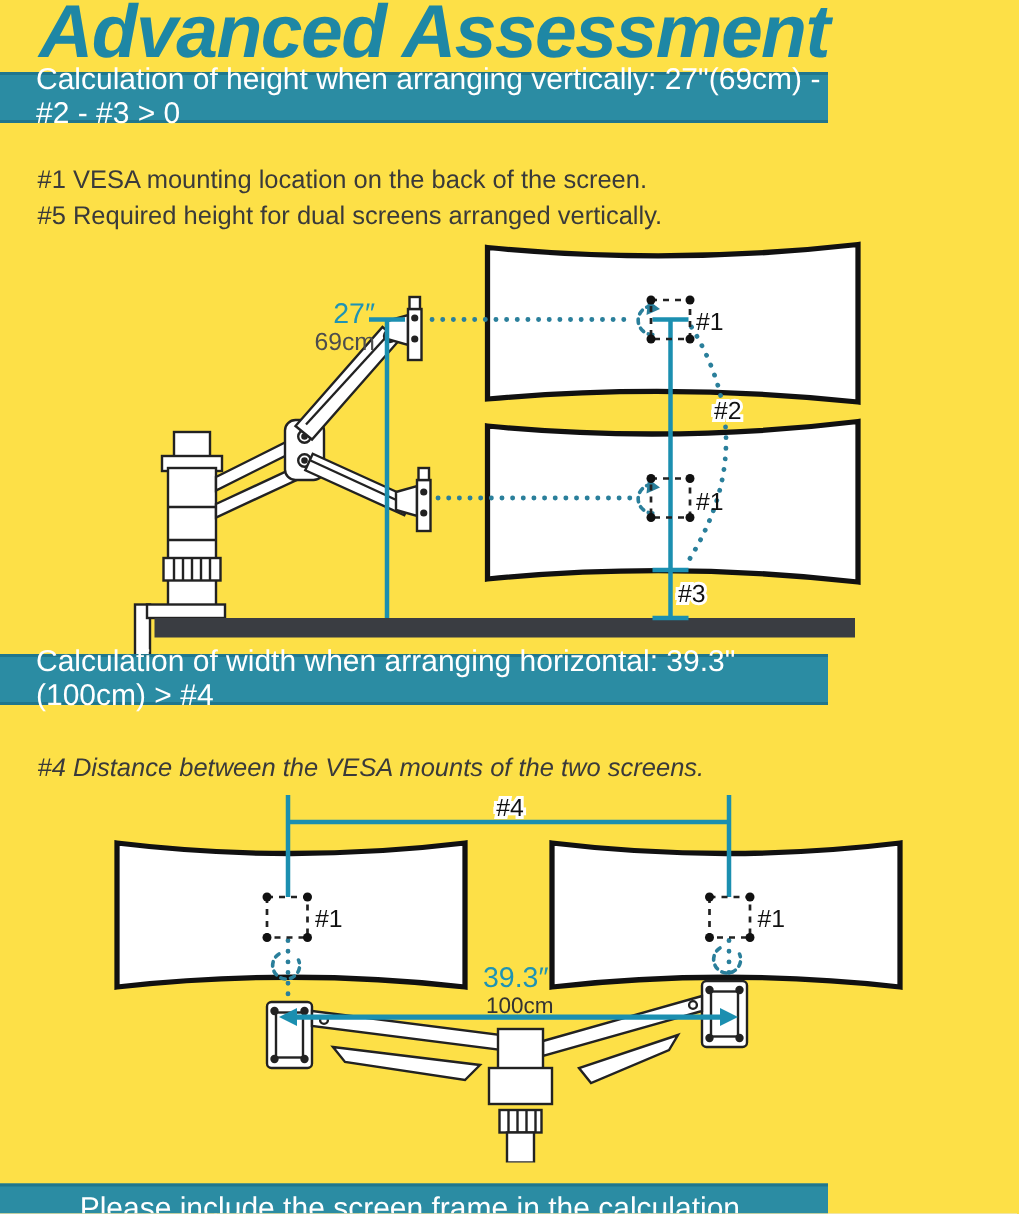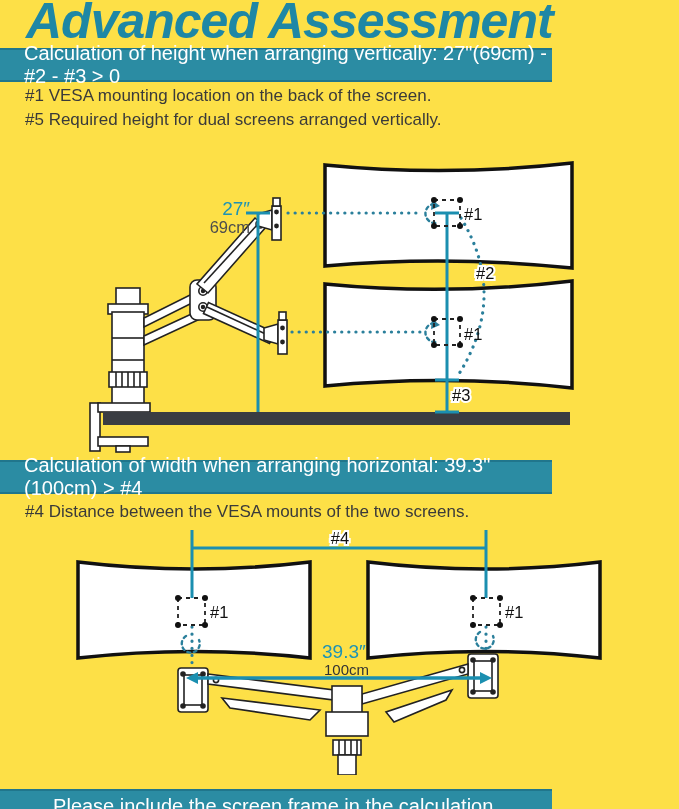--- a/index.html
+++ b/index.html
@@ -13,27 +13,27 @@
     font-size:50px;line-height:54px;font-weight:bold;font-style:italic;
     letter-spacing:-1px;color:#1e87a5;white-space:nowrap;
   }
   .banner{
     position:absolute;left:0;width:552px;height:34px;
     background:#2b8ca3;border-top:2px solid #20768c;border-bottom:2px solid #20768c;
     box-sizing:border-box;display:flex;align-items:center;
     color:#ffffff;font-size:20px;padding-left:24px;
   }
   .banner.b1{top:48px;}
-  .banner.b2{top:460px;padding-left:24px;}
+  .banner.b2{top:436px;padding-left:24px;}
   .banner.footer{top:775px;height:34px;justify-content:center;padding-left:0;font-size:20px;margin-top:14px;}
   .notes{
     position:absolute;left:25px;color:#3a3a3a;font-size:17px;line-height:24px;
   }
-  .notes.n1{top:84px;}
-  .notes.n2{top:500px;}
+  .notes.n1{top:108px;}
+  .notes.n2{top:500px;font-style:italic;}
   .dgm{position:absolute;left:0;}
   .dgm.d1{top:160px;}
   .dgm.d2{top:528px;}
   svg text{font-family:"Liberation Sans", sans-serif;}
 </style>
 </head>
 <body>
 
 <div class="page">
 

